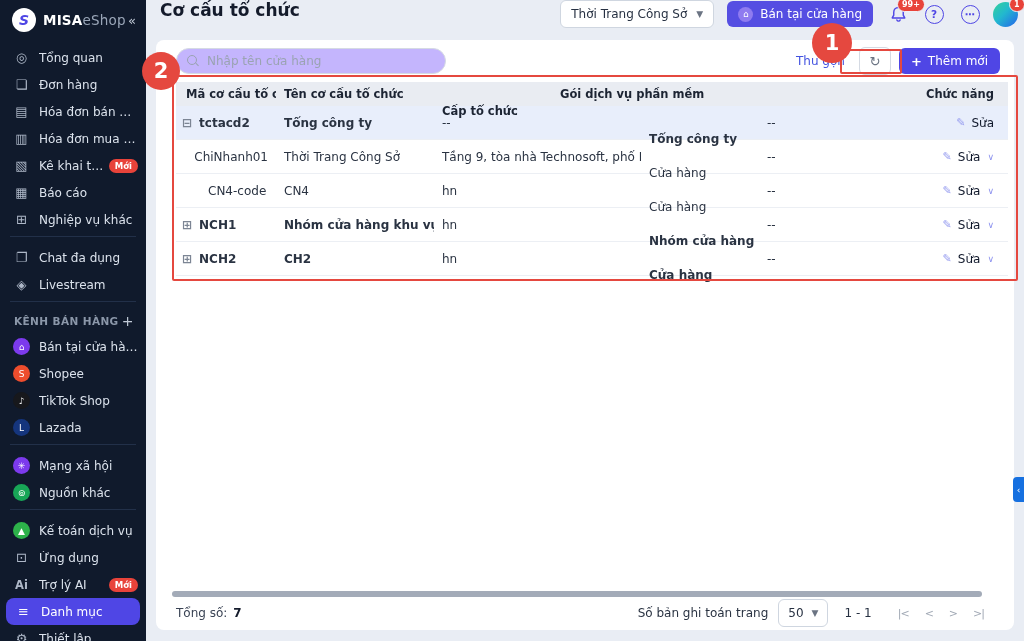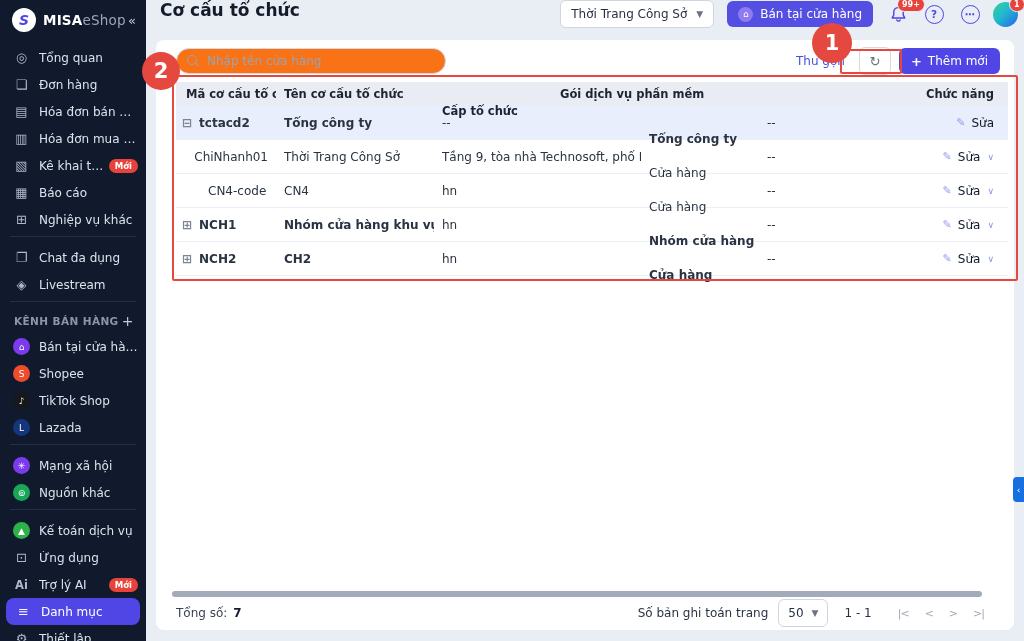--- a/index.html
+++ b/index.html
@@ -38,21 +38,21 @@
   .pos-btn .chip{width:15px;height:15px;border-radius:50%;background:#8f7bf0;display:flex;align-items:center;justify-content:center;font-size:9px;margin-right:7px;}
   .icon-btn{position:relative;margin-left:14px;width:22px;height:22px;display:flex;align-items:center;justify-content:center;cursor:pointer;}
   .ring{width:17px;height:17px;border:1.6px solid #4f46e5;border-radius:50%;color:#4f46e5;font-size:10.5px;display:flex;align-items:center;justify-content:center;font-weight:bold;}
   .num-badge{position:absolute;top:-6px;left:10px;background:#e8433a;color:#fff;font-size:8px;font-weight:bold;padding:2px 4px;border-radius:8px;border:1.5px solid #eef1f7;}
   .avatar{width:25px;height:25px;border-radius:50%;background:linear-gradient(135deg,#34d399 0%,#22b8cf 45%,#2563eb 100%);margin-left:12px;position:relative;cursor:pointer;}
   .avatar .num-badge{top:-5px;left:16px;}
   
   .card{position:absolute;left:10px;right:10px;top:40px;bottom:11px;background:#fff;border-radius:8px;padding:8px 6px 0 20px;box-sizing:border-box;}
   .toolbar{height:26px;display:flex;align-items:center;}
   .search-box{position:relative;width:270px;height:26px;}
-  .search-box input{width:100%;height:100%;box-sizing:border-box;border:1px solid #d5dae3;border-radius:14px;padding:0 10px 0 30px;font-size:12px;color:#273142;outline:none;font-family:inherit;background:#f97316;}
+  .search-box input{width:100%;height:100%;box-sizing:border-box;border:1px solid #d5dae3;border-radius:14px;padding:0 10px 0 30px;font-size:12px;color:#273142;outline:none;font-family:inherit;background:#c4b5fd;}
   .search-box input::placeholder{color:#9aa3b2;}
   .lens{position:absolute;left:11px;top:7px;width:8px;height:8px;border:1.4px solid #9aa3b2;border-radius:50%;}
   .lens::after{content:"";position:absolute;left:7px;top:8px;width:4px;height:1.4px;background:#9aa3b2;transform:rotate(45deg);}
   .tb-right{margin-left:auto;display:flex;align-items:center;padding-right:8px;}
   .collapse-link{color:#4353e0;font-size:12px;font-weight:500;cursor:pointer;margin-right:14px;}
   .refresh-btn{width:30px;height:26px;border:1px solid #d5dae3;border-radius:6px;background:#fff;display:flex;align-items:center;justify-content:center;color:#6b7483;font-size:13px;cursor:pointer;}
   .add-btn{height:26px;margin-left:8px;background:#4f46e5;color:#fff;border-radius:6px;display:flex;align-items:center;padding:0 12px;font-size:12px;cursor:pointer;}
   .add-btn .plus{font-size:13px;margin-right:6px;font-weight:bold;}
   
   .tbl{margin-top:8px;}

